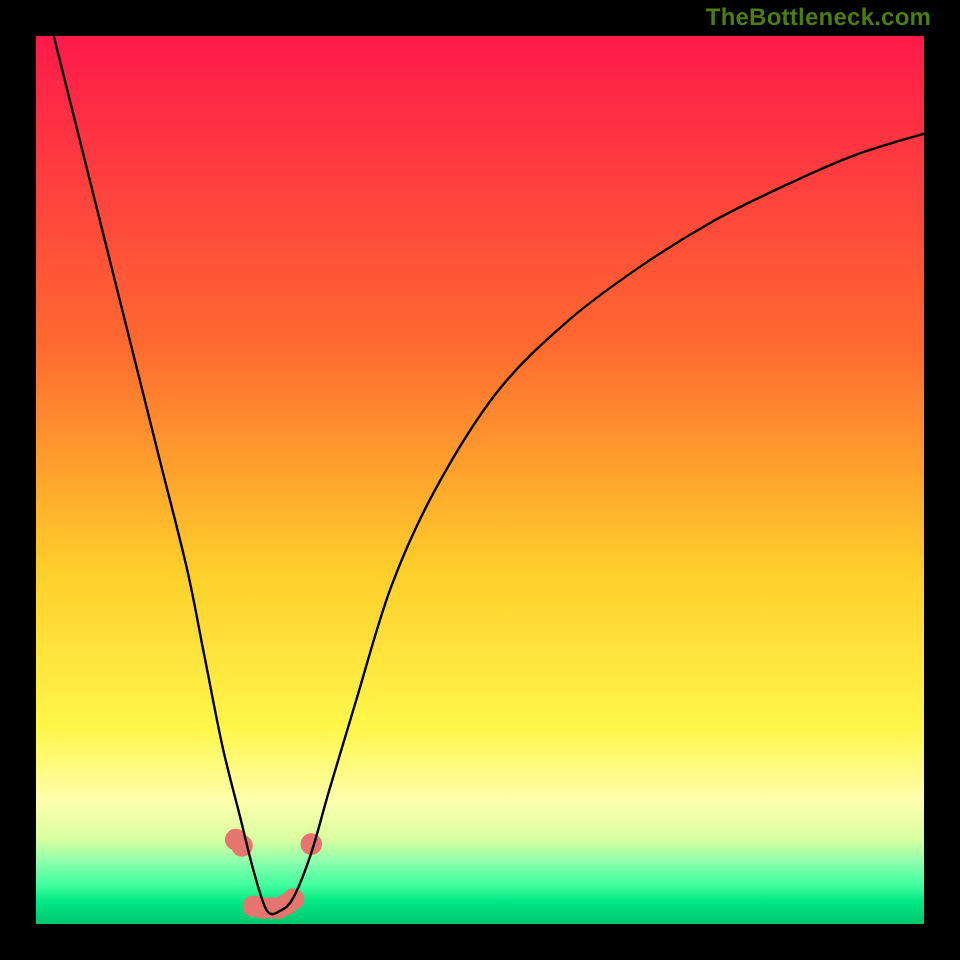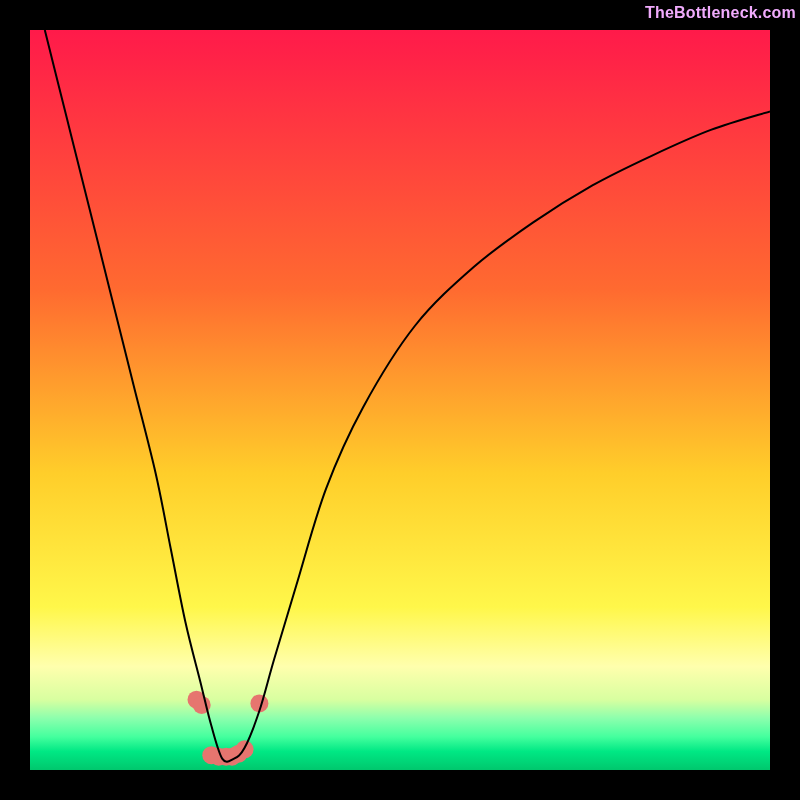--- a/index.html
+++ b/index.html
@@ -21,25 +21,25 @@
   .plot {
     position: absolute;
     left: 30px;
     top: 30px;
     width: 740px;
     height: 740px;
   }
   .watermark {
     position: absolute;
     top: 4px;
-    right: 4px;
+    right: 24px;
     font-family: Arial, Helvetica, sans-serif;
-    font-size: 16px;
+    font-size: 20px;
     font-weight: 600;
-    color: #f0abfc;
+    color: #4d7c0f;
     letter-spacing: 0.2px;
   }
   svg { display: block; }
 </style>
 </head>
 <body>
 
 <div class="frame">
   <div class="watermark">TheBottleneck.com</div>
 

